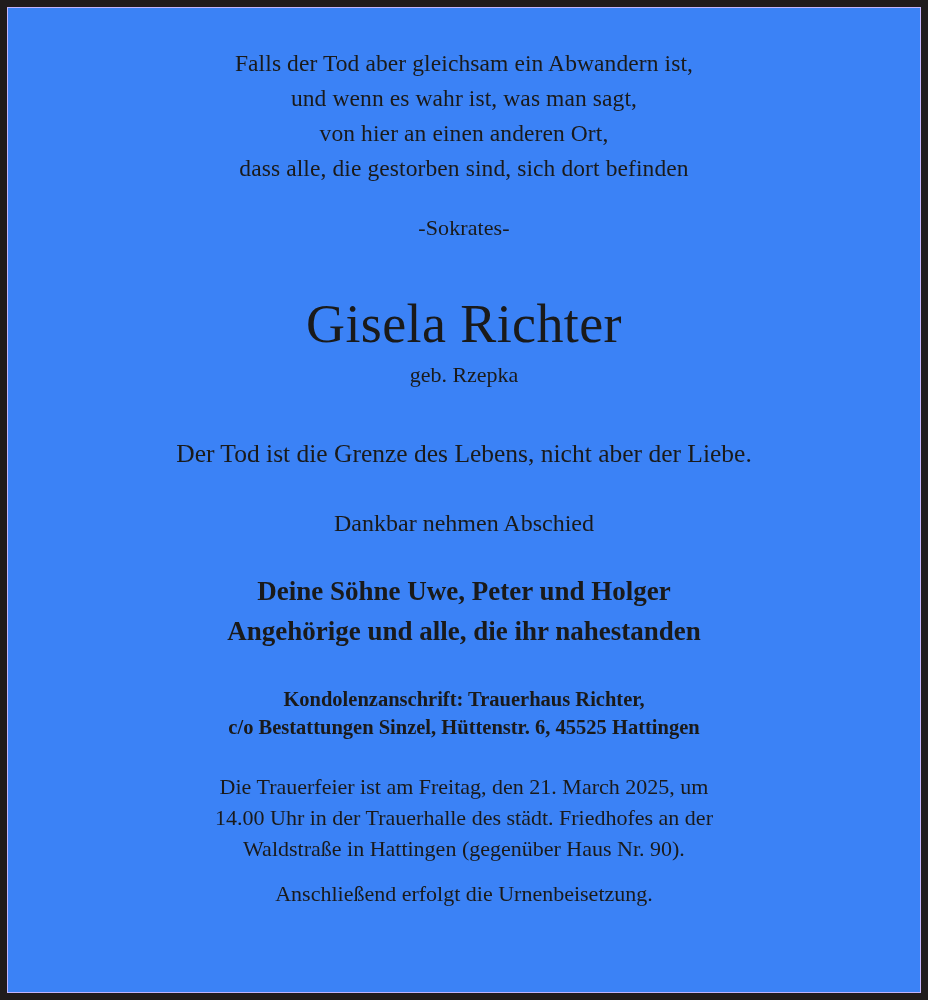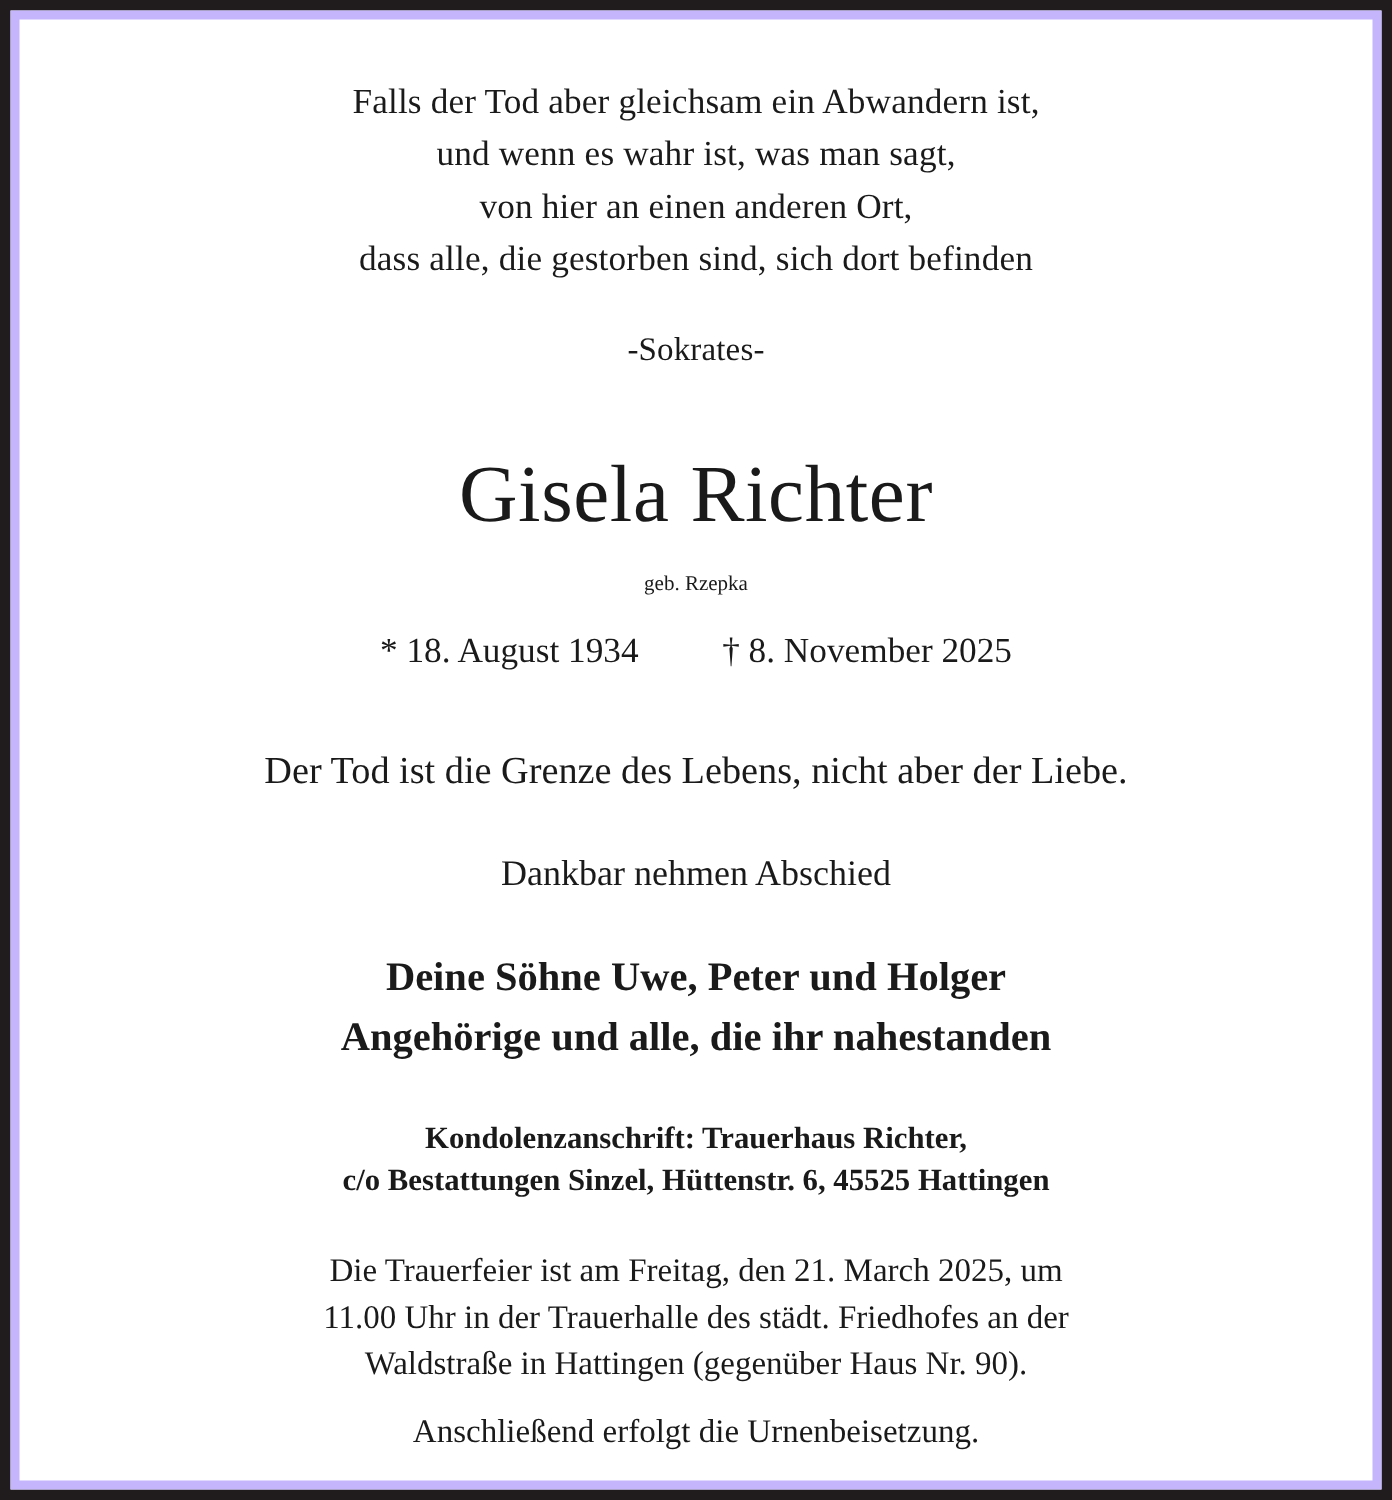--- a/index.html
+++ b/index.html
@@ -22,22 +22,22 @@
     height: 1000px;
     background: #201c1d;
     padding: 7px;
   }
 
   
   .notice-inner {
     box-sizing: border-box;
     width: 100%;
     height: 100%;
-    background: #ffffff;
-    border: 6px solid #c4b5fd;
+    background: #3b82f6;
+    border: 1px solid #c4b5fd;
     display: flex;
     flex-direction: column;
     align-items: flex-end;
     color: #1a1a1a;
   }
 
   .notice-body {
     width: 100%;
     box-sizing: border-box;
     padding: 0 24px;
@@ -66,22 +66,22 @@
   
   .deceased-name {
     margin-top: 54px;
     font-size: 54px;
     line-height: 54px;
     letter-spacing: 0.4px;
     white-space: nowrap;
   }
 
   .maiden-name {
-    margin-top: 20px;
-    font-size: 14px;
+    margin-top: 10px;
+    font-size: 22px;
     line-height: 28px;
   }
 
   .life-dates {
     margin-top: 15px;
     font-size: 23.5px;
     line-height: 30px;
     white-space: nowrap;
   }
   .life-dates .date-gap {
@@ -159,44 +159,37 @@
         <span class="poem-line">und wenn es wahr ist, was man sagt,</span>
         <span class="poem-line">von hier an einen anderen Ort,</span>
         <span class="poem-line">dass alle, die gestorben sind, sich dort befinden</span>
         <span class="attribution">-Sokrates-</span>
       </div>
 
       <div class="deceased-name">Gisela Richter</div>
 
       <div class="maiden-name">geb. Rzepka</div>
 
-      <div class="life-dates">
-        <span>*</span>
-        <span>18. August 1934</span>
-        <span class="date-gap"></span>
-        <span>†</span>
-        <span>8. November 2025</span>
-      </div>
 
       <div class="epitaph">Der Tod ist die Grenze des Lebens, nicht aber der Liebe.</div>
 
       <div class="farewell-lead">Dankbar nehmen Abschied</div>
 
       <div class="mourners">
         <span class="mourners-line">Deine Söhne Uwe, Peter und Holger</span>
         <span class="mourners-line">Angehörige und alle, die ihr nahestanden</span>
       </div>
 
       <div class="condolence">
         <span class="condolence-line">Kondolenzanschrift: Trauerhaus Richter,</span>
         <span class="condolence-line">c/o Bestattungen Sinzel, Hüttenstr. 6, 45525 Hattingen</span>
       </div>
 
       <div class="service">
         <span class="service-line">Die Trauerfeier ist am Freitag, den 21. March 2025, um</span>
-        <span class="service-line">11.00 Uhr in der Trauerhalle des städt. Friedhofes an der</span>
+        <span class="service-line">14.00 Uhr in der Trauerhalle des städt. Friedhofes an der</span>
         <span class="service-line">Waldstraße in Hattingen (gegenüber Haus Nr. 90).</span>
         <span class="closing-note">Anschließend erfolgt die Urnenbeisetzung.</span>
       </div>
 
     </div>
   </div>
 </div>
 
 </body></html>

